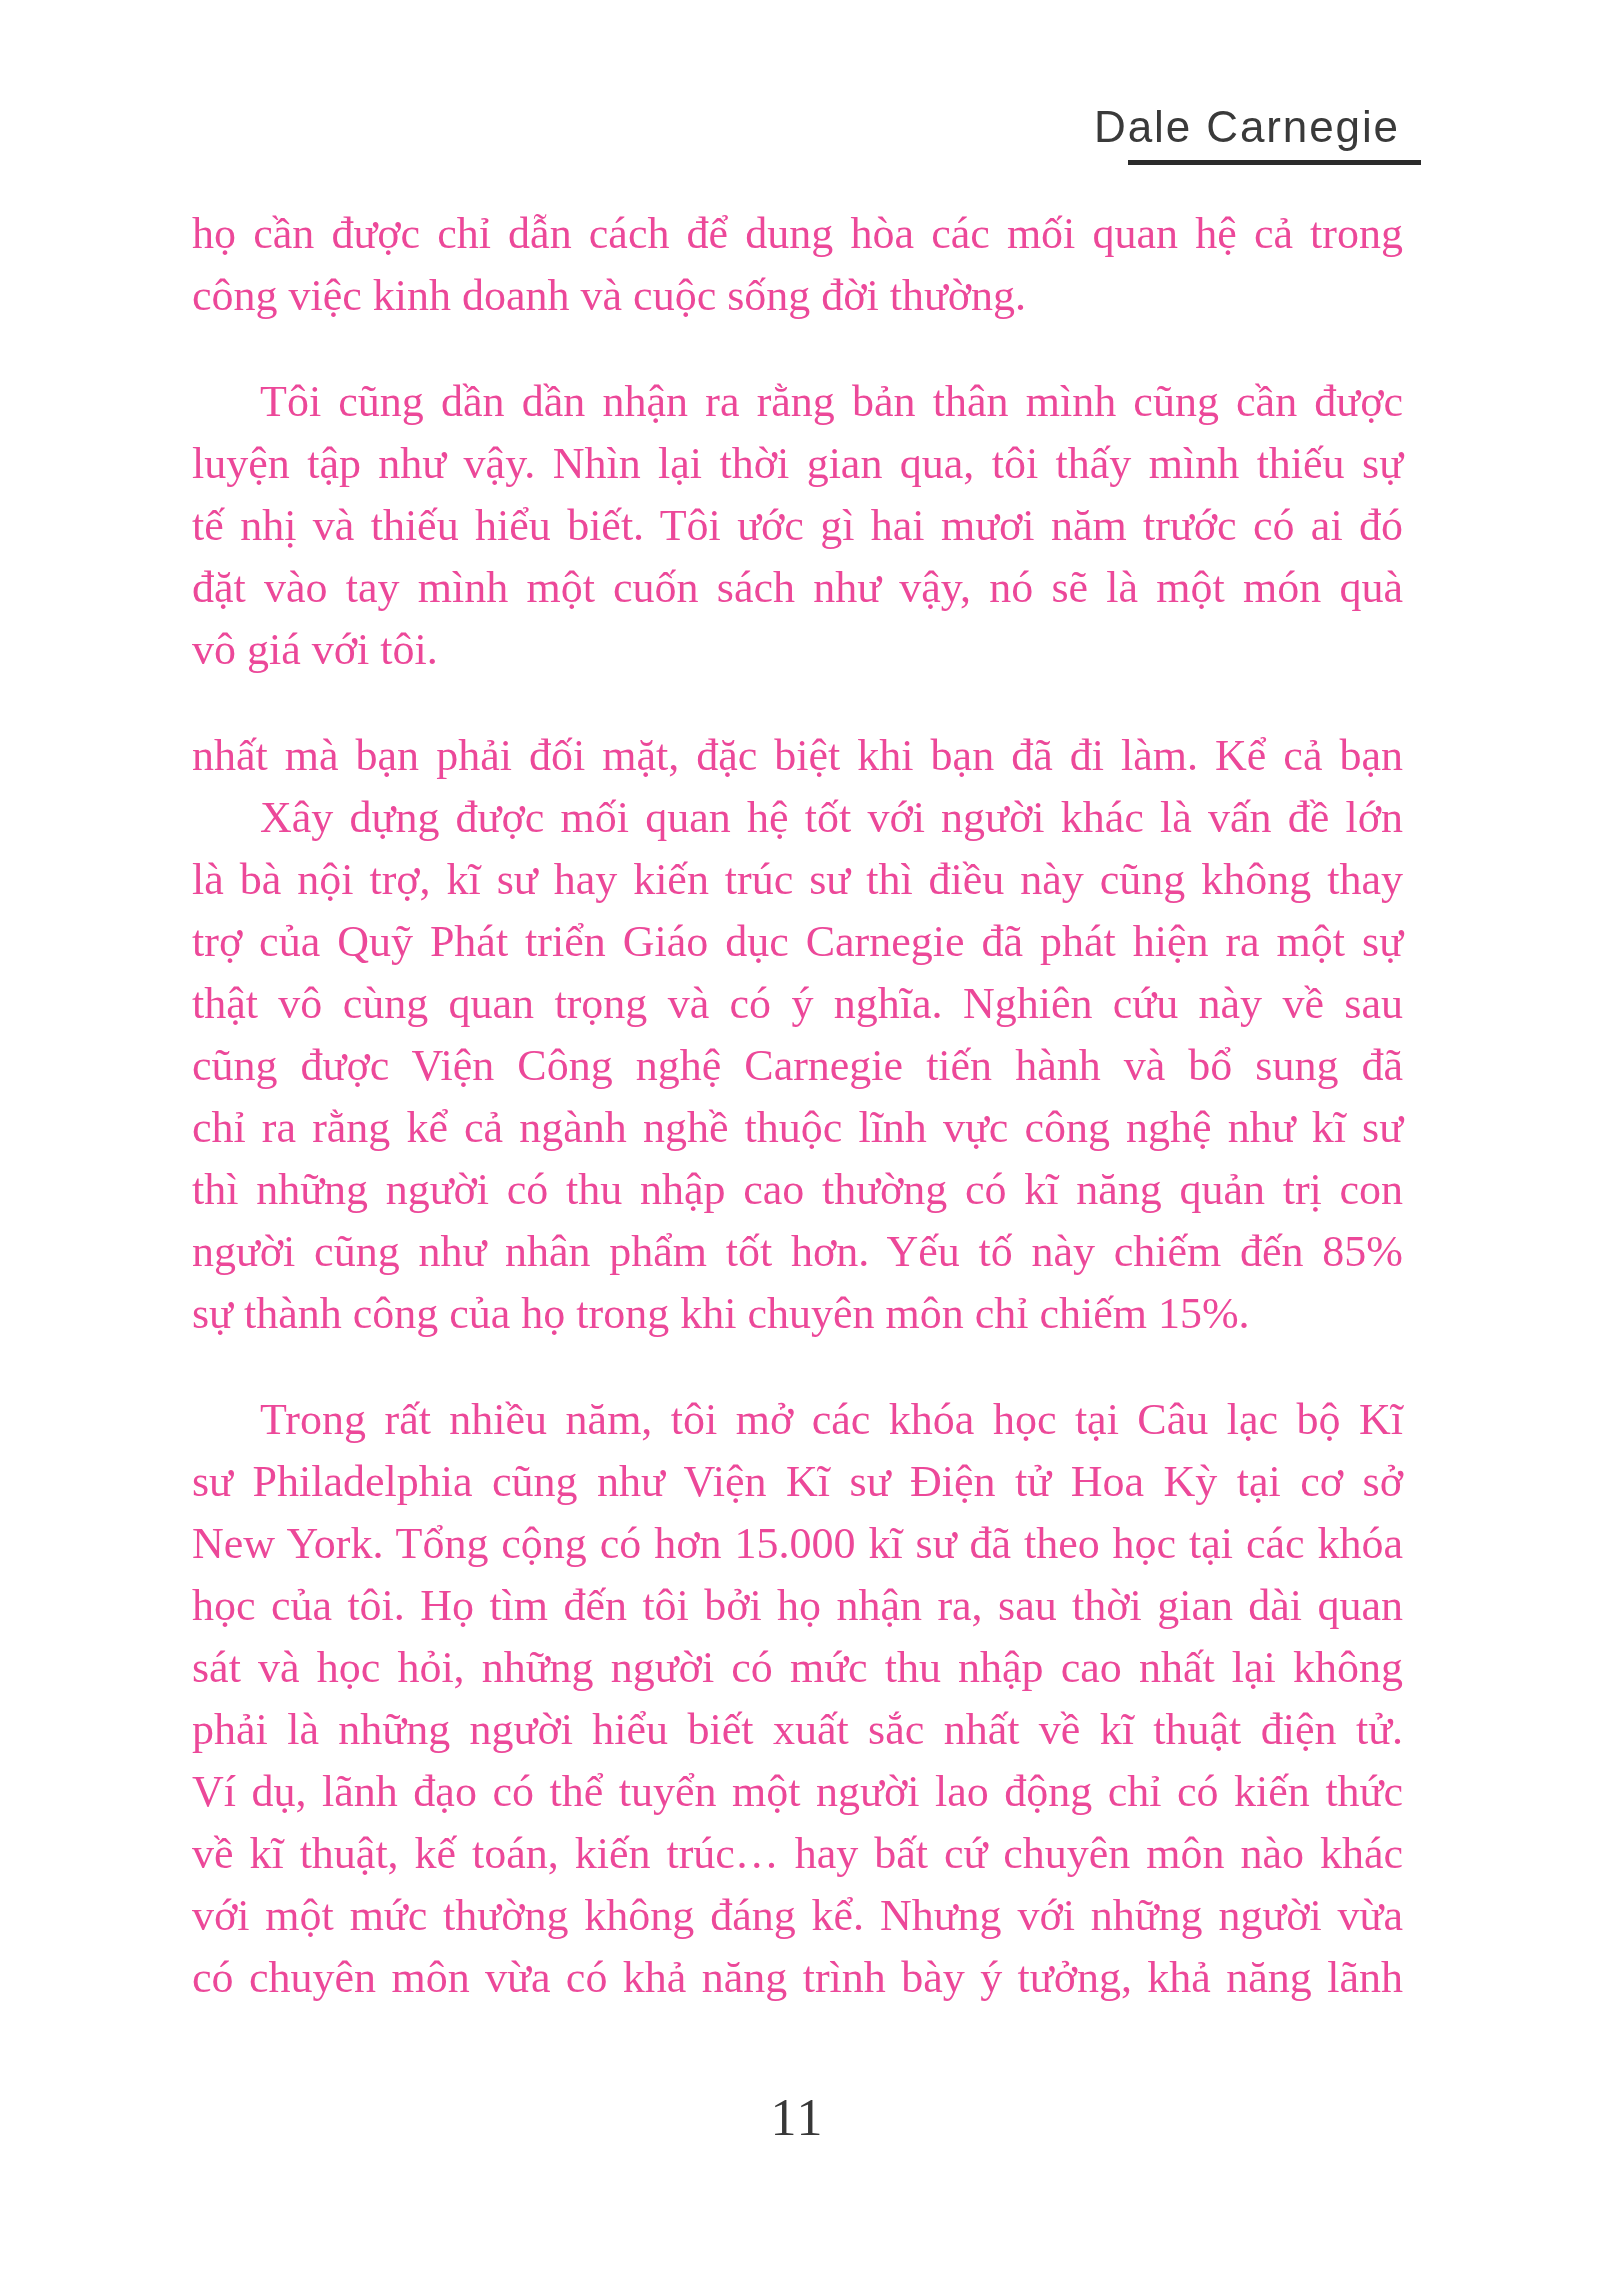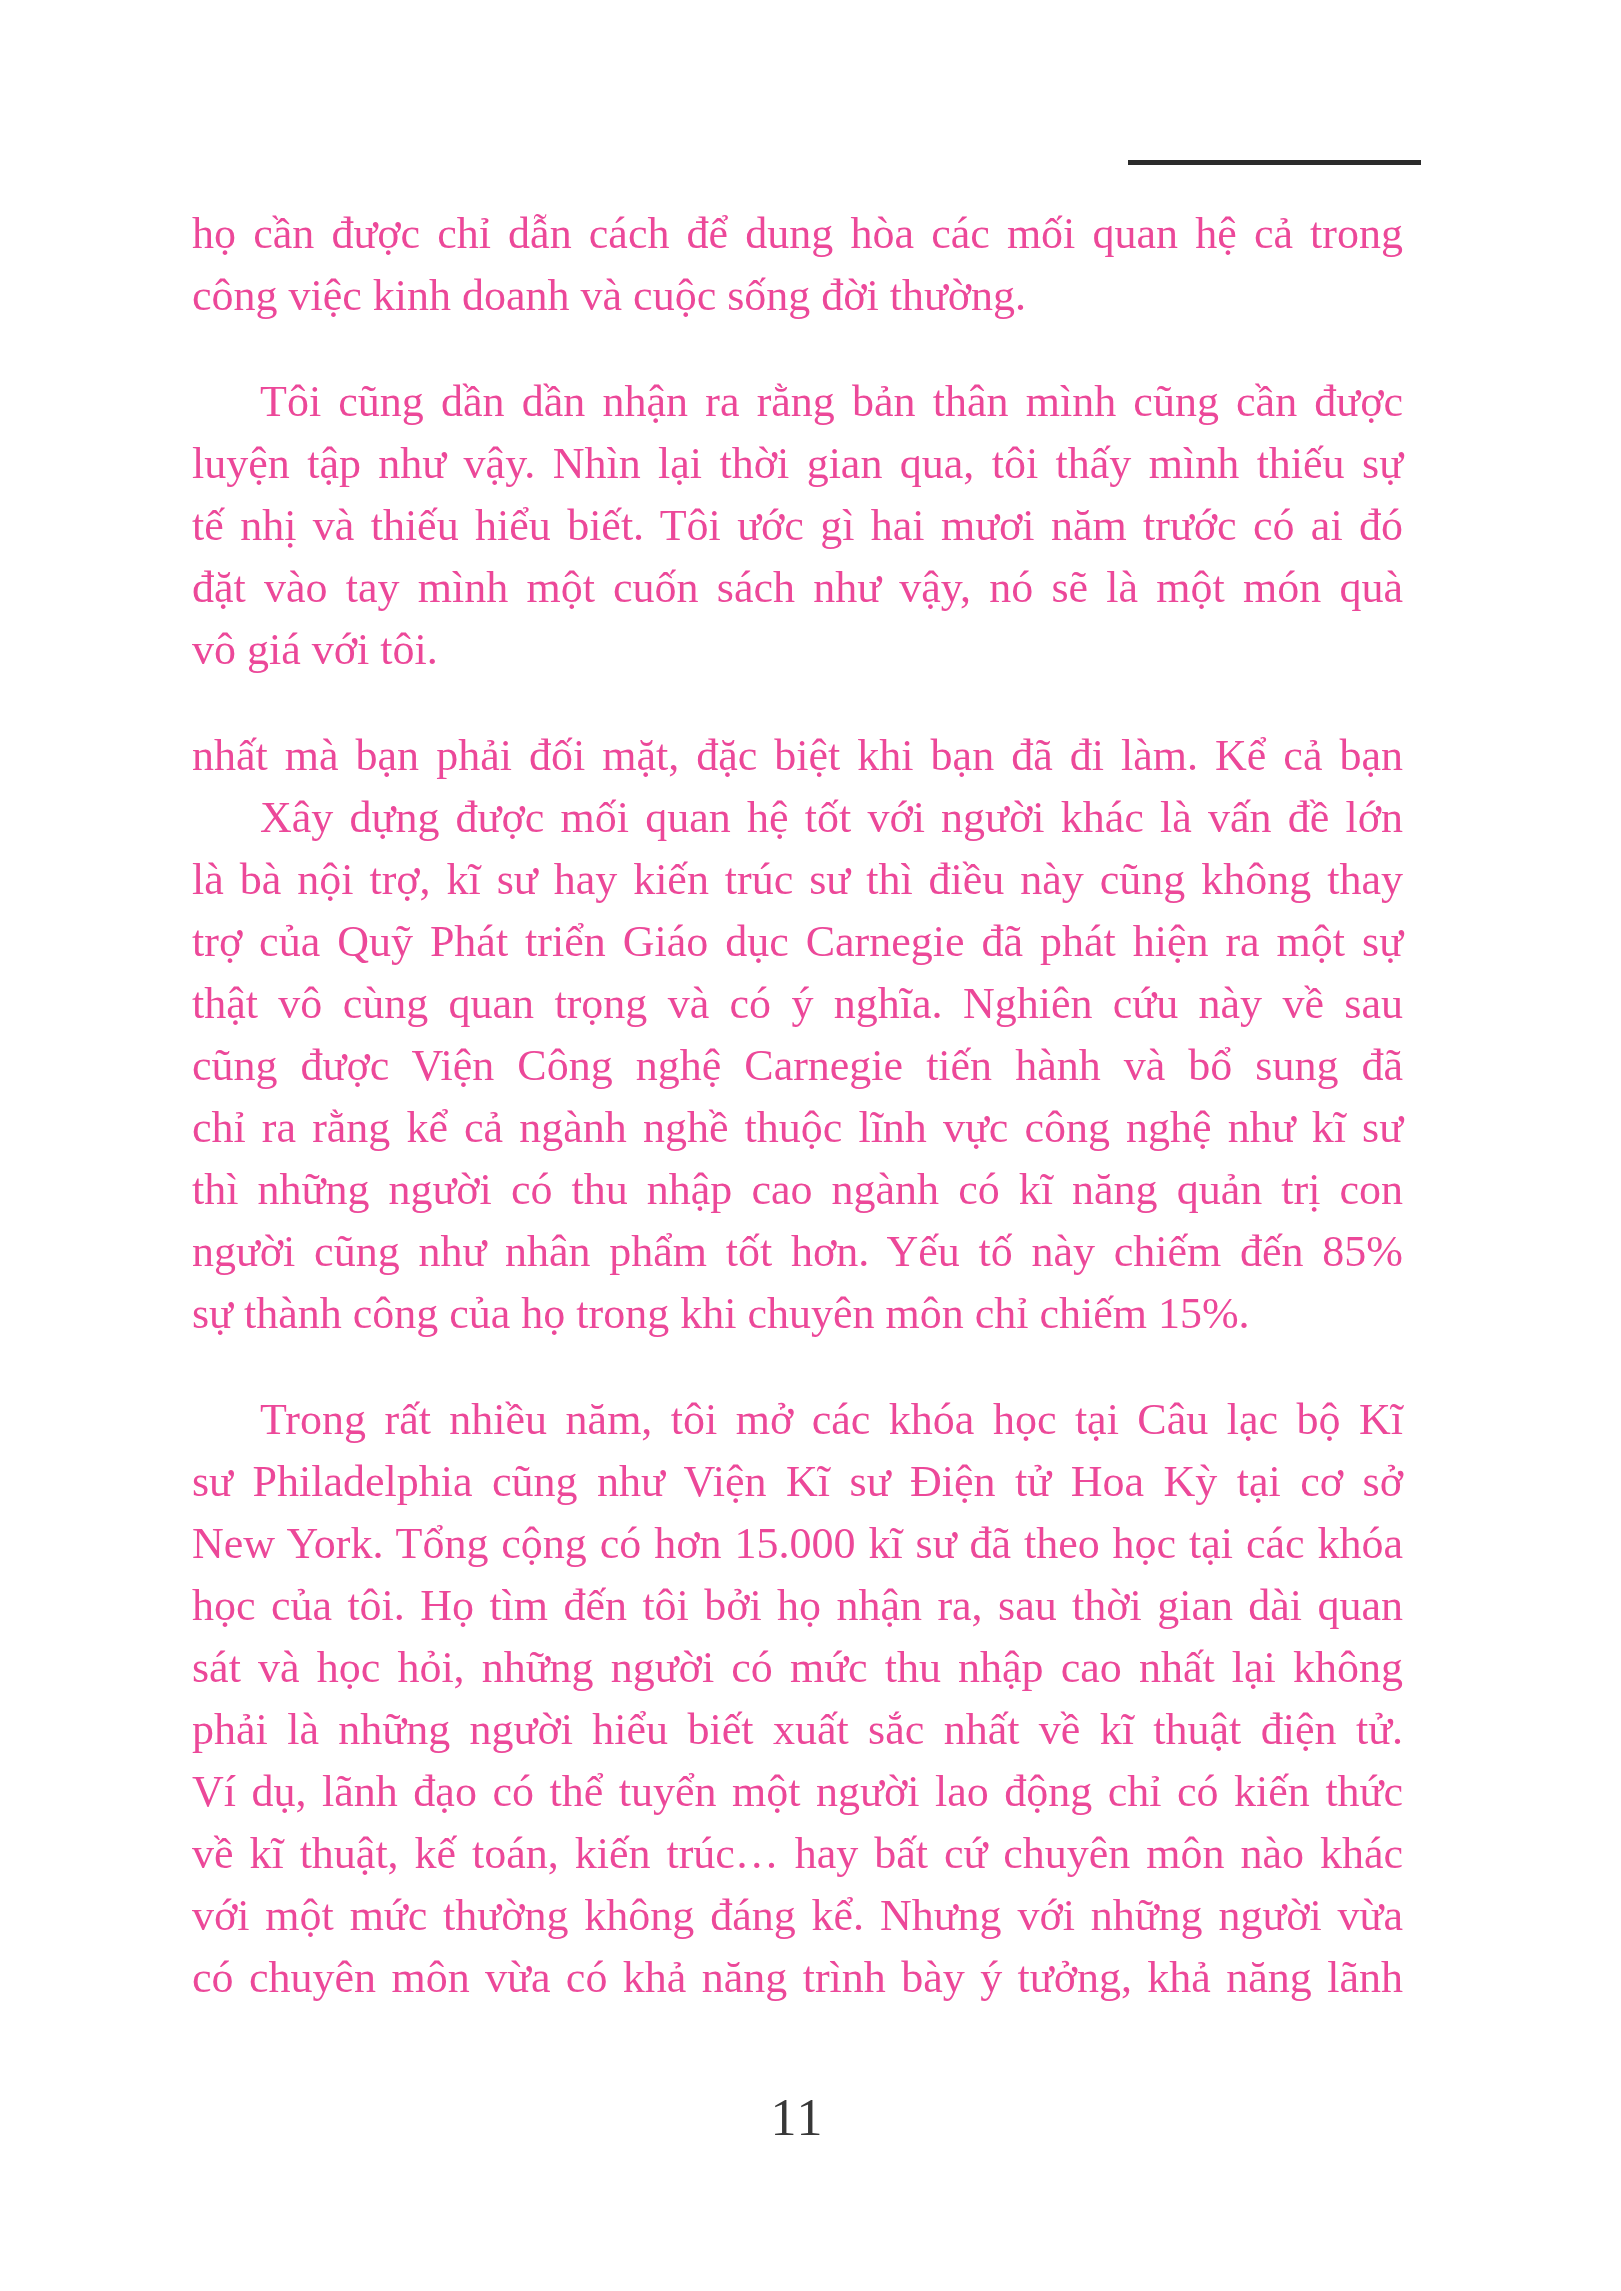--- a/index.html
+++ b/index.html
@@ -66,20 +66,21 @@
     font-size: 52px;
     line-height: 49px;
     color: #383838;
     letter-spacing: 1.9px;
   }
 </style>
 </head>
 <body>
 
 <div class="page">
+  <div class="running-header">Dale Carnegie</div>
   <div class="header-rule"></div>
   <div class="body-text" id="body-text">
       <div class="para">
         <div class="line">họ cần được chỉ dẫn cách để dung hòa các mối quan hệ cả trong</div>
         <div class="line no-stretch">công việc kinh doanh và cuộc sống đời thường.</div>
       </div>
       <div class="para">
         <div class="line indent">Tôi cũng dần dần nhận ra rằng bản thân mình cũng cần được</div>
         <div class="line">luyện tập như vậy. Nhìn lại thời gian qua, tôi thấy mình thiếu sự</div>
         <div class="line">tế nhị và thiếu hiểu biết. Tôi ước gì hai mươi năm trước có ai đó</div>
@@ -87,21 +88,21 @@
         <div class="line no-stretch">vô giá với tôi.</div>
       </div>
       <div class="para">
         <div class="line">nhất mà bạn phải đối mặt, đặc biệt khi bạn đã đi làm. Kể cả bạn</div>
         <div class="line indent">Xây dựng được mối quan hệ tốt với người khác là vấn đề lớn</div>
         <div class="line">là bà nội trợ, kĩ sư hay kiến trúc sư thì điều này cũng không thay</div>
         <div class="line">trợ của Quỹ Phát triển Giáo dục Carnegie đã phát hiện ra một sự</div>
         <div class="line">thật vô cùng quan trọng và có ý nghĩa. Nghiên cứu này về sau</div>
         <div class="line">cũng được Viện Công nghệ Carnegie tiến hành và bổ sung đã</div>
         <div class="line">chỉ ra rằng kể cả ngành nghề thuộc lĩnh vực công nghệ như kĩ sư</div>
-        <div class="line">thì những người có thu nhập cao ngành có kĩ năng quản trị con</div>
+        <div class="line">thì những người có thu nhập cao thường có kĩ năng quản trị con</div>
         <div class="line">người cũng như nhân phẩm tốt hơn. Yếu tố này chiếm đến 85%</div>
         <div class="line no-stretch">sự thành công của họ trong khi chuyên môn chỉ chiếm 15%.</div>
       </div>
       <div class="para">
         <div class="line indent">Trong rất nhiều năm, tôi mở các khóa học tại Câu lạc bộ Kĩ</div>
         <div class="line">sư Philadelphia cũng như Viện Kĩ sư Điện tử Hoa Kỳ tại cơ sở</div>
         <div class="line">New York. Tổng cộng có hơn 15.000 kĩ sư đã theo học tại các khóa</div>
         <div class="line">học của tôi. Họ tìm đến tôi bởi họ nhận ra, sau thời gian dài quan</div>
         <div class="line">sát và học hỏi, những người có mức thu nhập cao nhất lại không</div>
         <div class="line">phải là những người hiểu biết xuất sắc nhất về kĩ thuật điện tử.</div>

